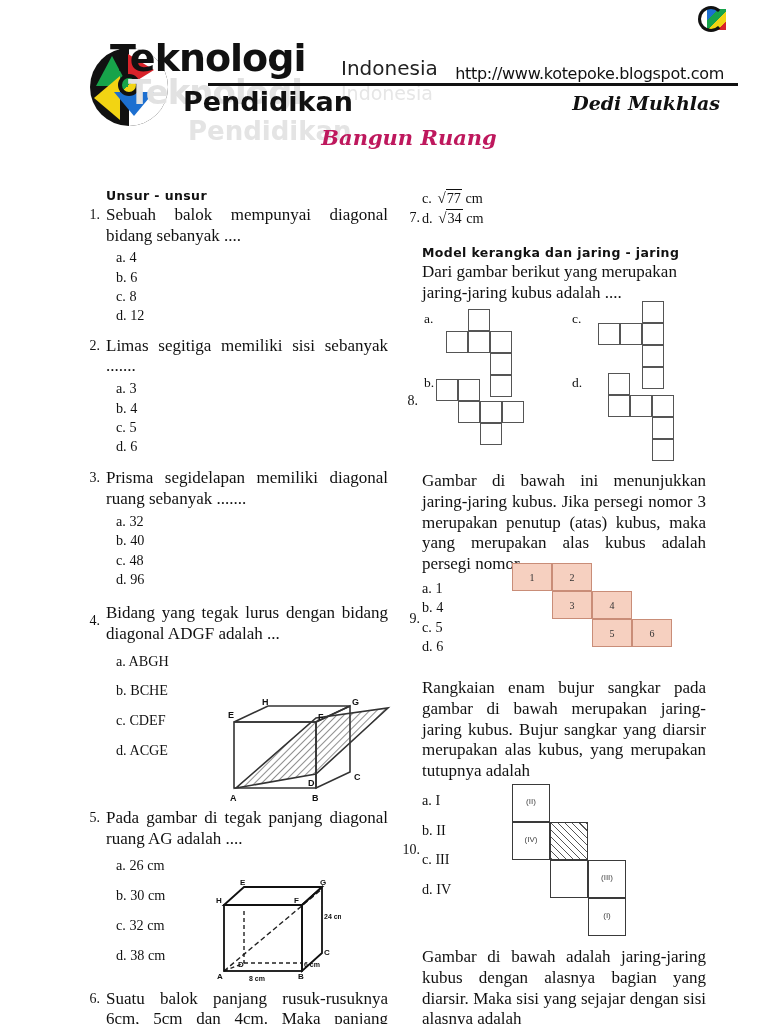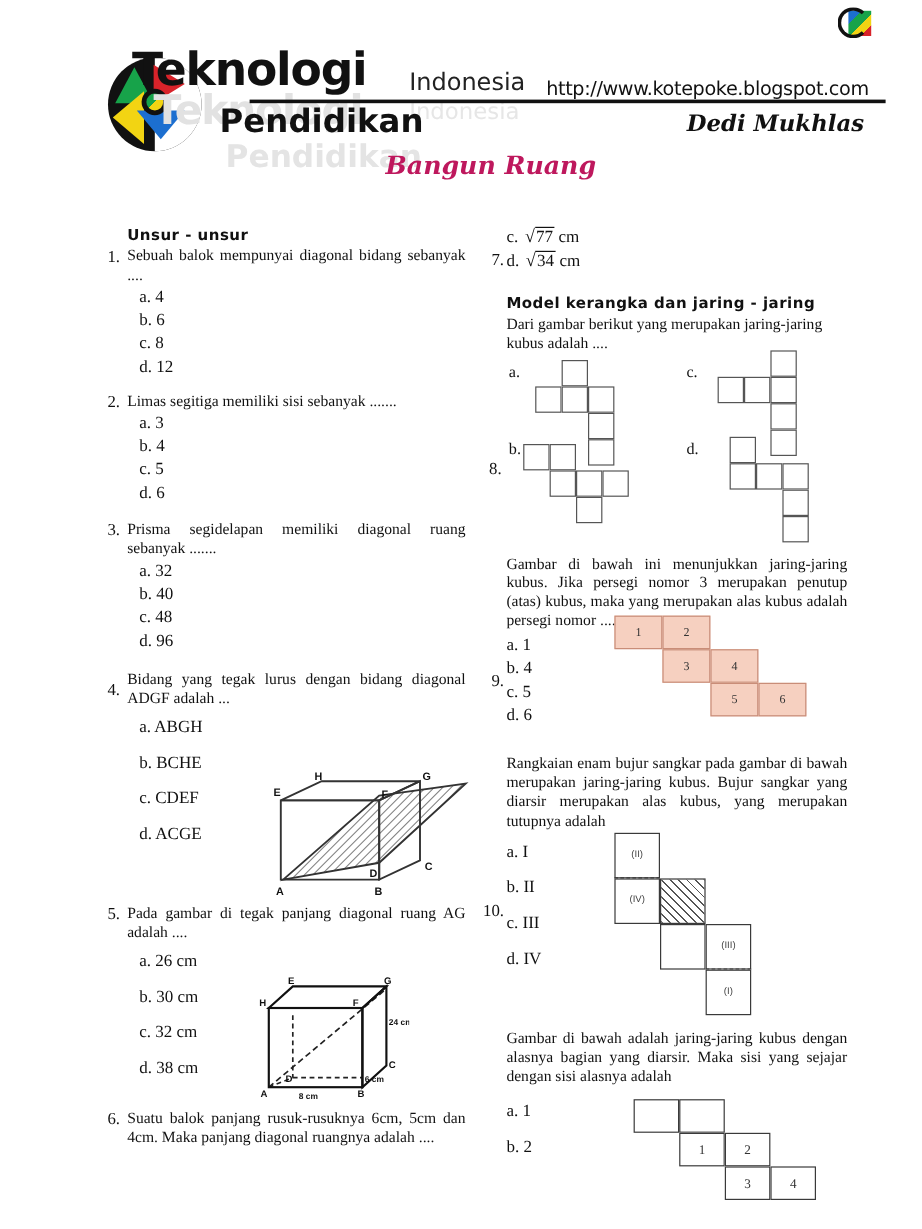--- a/index.html
+++ b/index.html
@@ -113,21 +113,21 @@
   }
   .sec-head.r { margin-left:16px; }
 
   .q { position:relative; margin:0 0 6px 0; }
   .qnum {
     position:absolute; left:0; top:2px; width:22px; text-align:right;
     font-size:14px; font-family:"Liberation Serif", serif;
   }
   .qbody { margin-left:28px; }
   .qtext {
-    font-size:13px; line-height:1.22; text-align:justify;
+    font-size:17px; line-height:1.22; text-align:justify;
     font-family:"Liberation Serif", serif;
   }
   .opts { margin:2px 0 0 10px; }
   .opt { font-size:14.2px; line-height:1.36; }
   .opt.sp { line-height:2.1; }
   .radical { display:inline-block; position:relative; padding-left:2px; }
   .radical .sym { font-size:15px; }
   .radical .rad { border-top:1.2px solid #111; padding:0 1px; }
 
   

